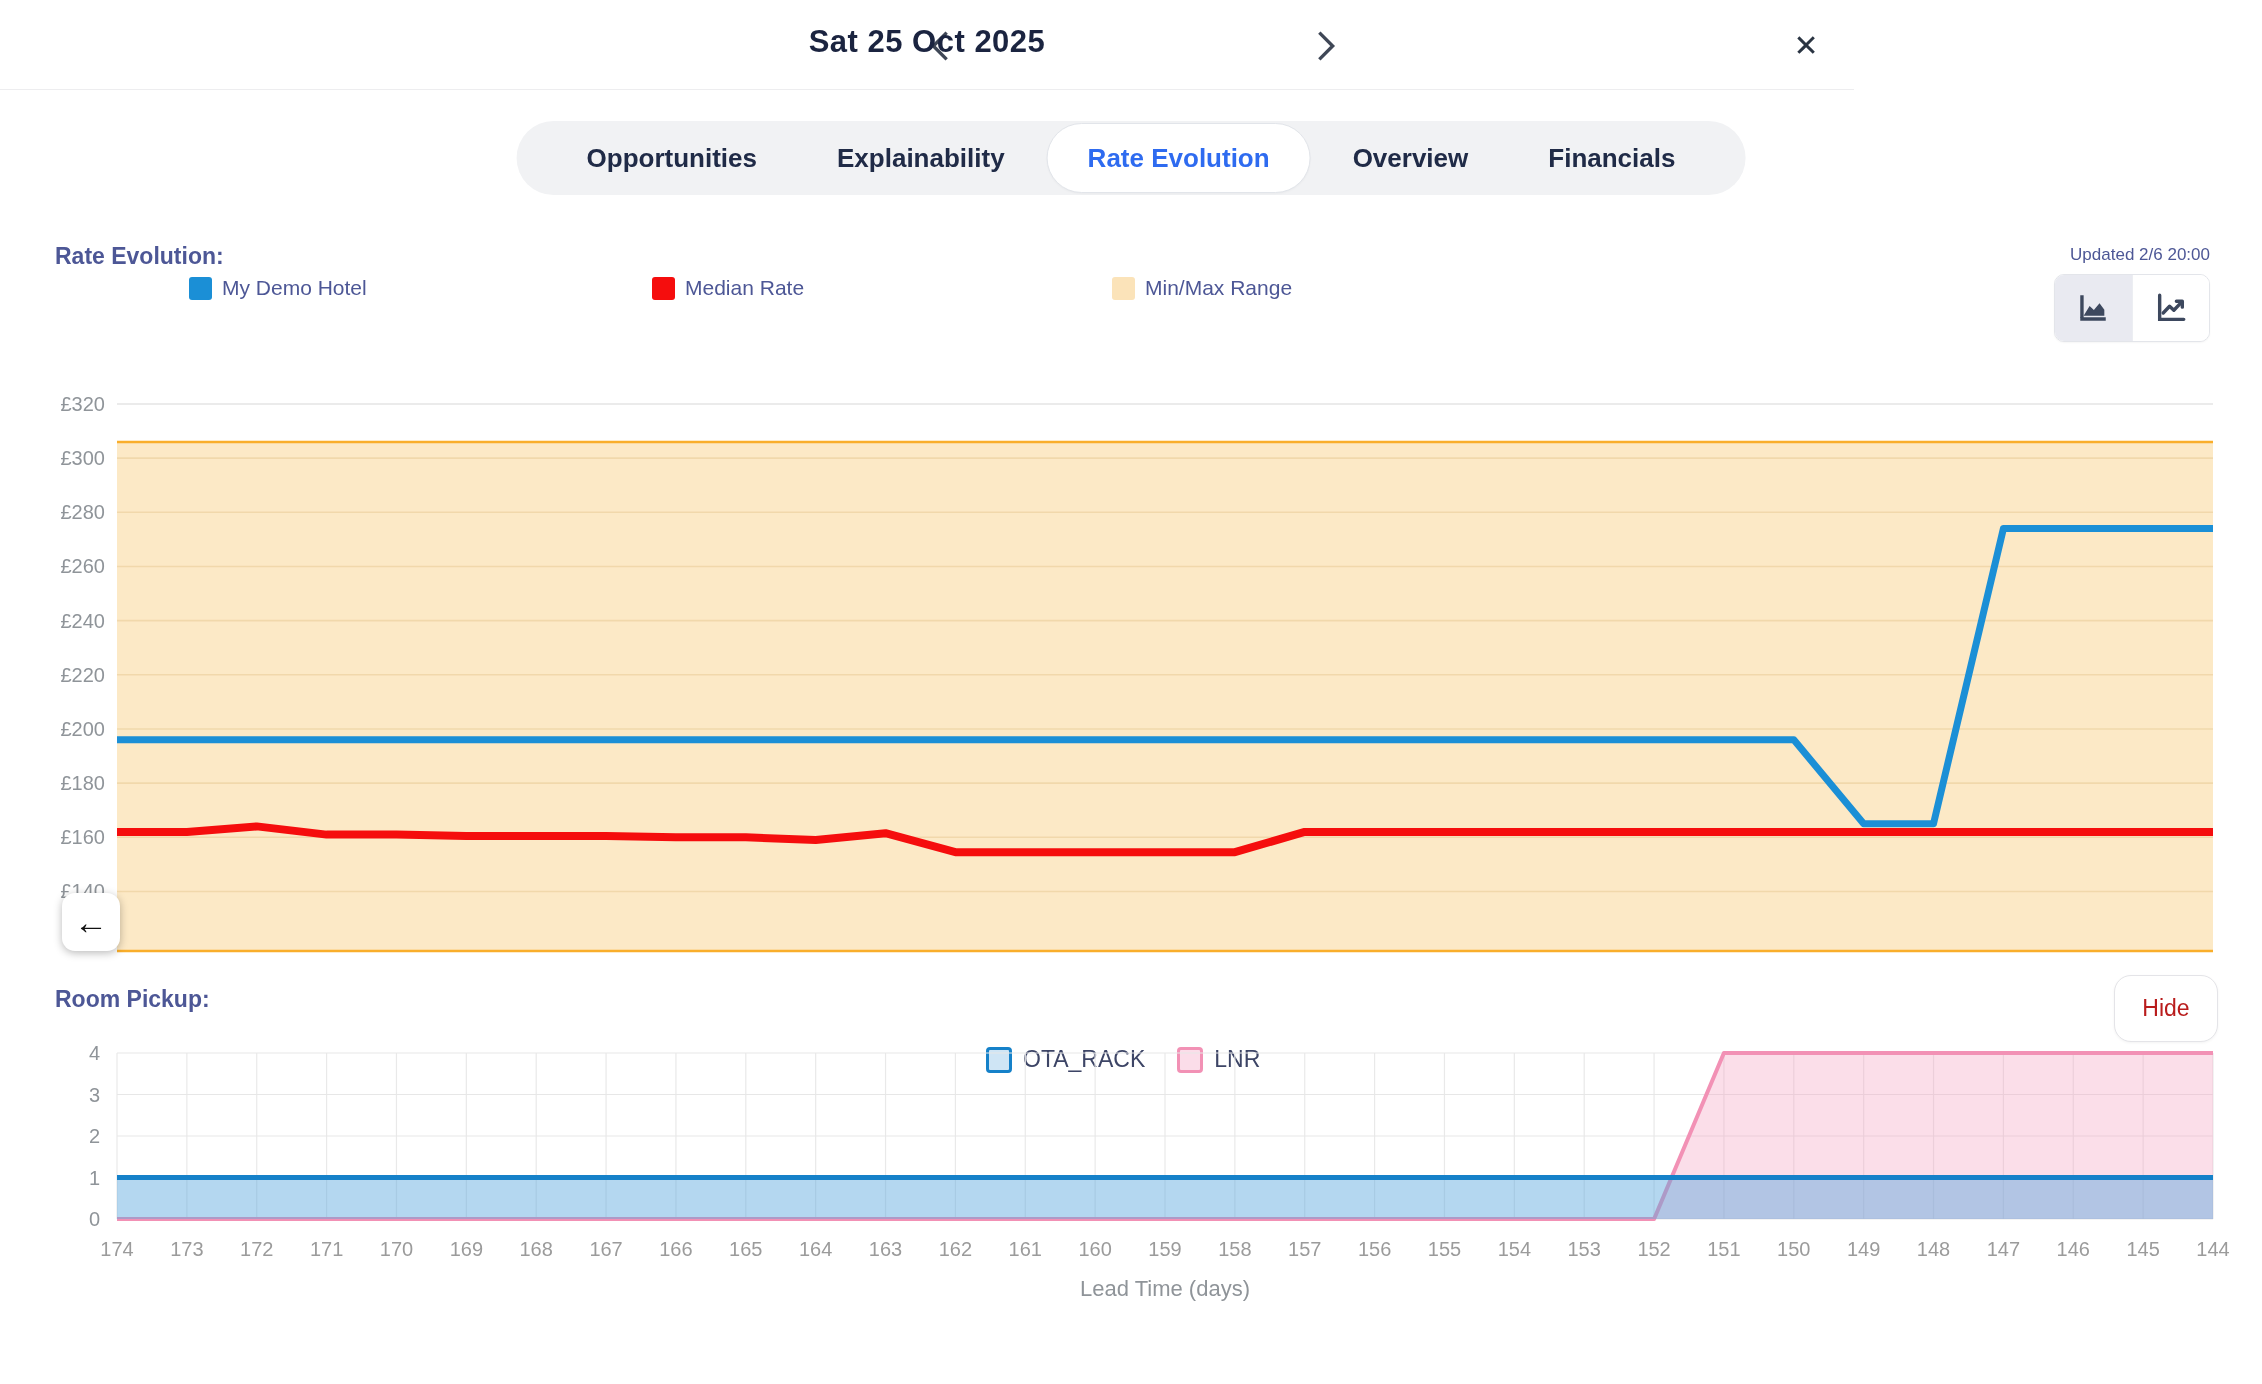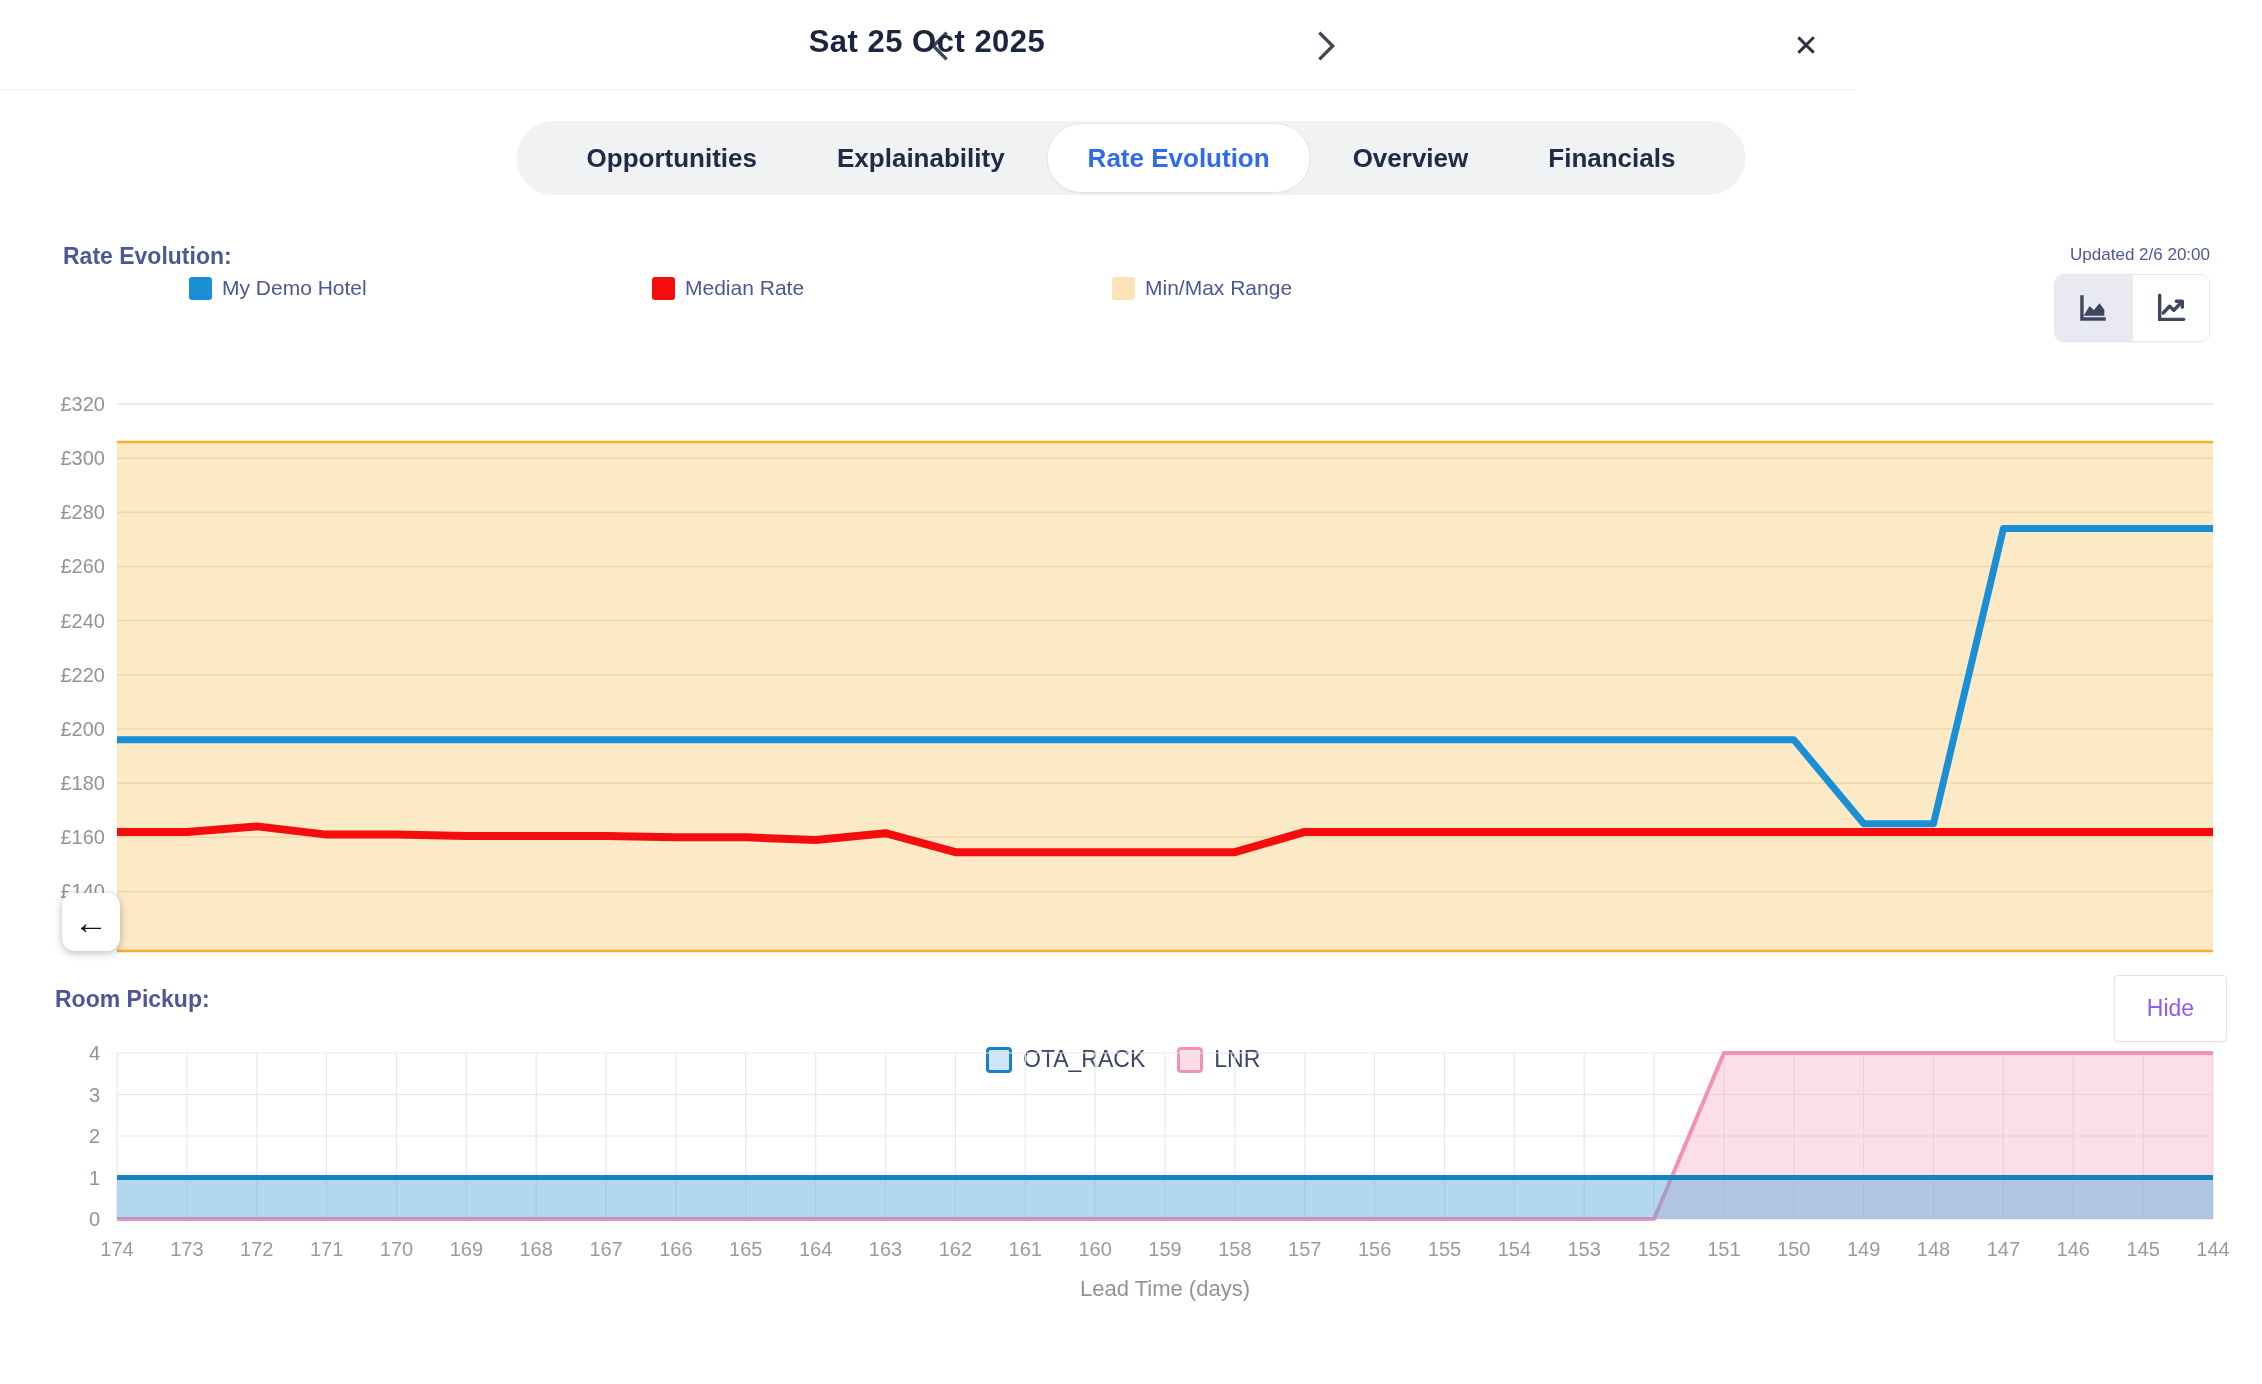--- a/index.html
+++ b/index.html
@@ -49,22 +49,22 @@
 
   
   .back-btn{position:absolute;left:62px;top:893px;width:58px;height:58px;background:#fff;border:none;
             border-radius:13px;box-shadow:0 2px 8px rgba(0,0,0,.28);cursor:pointer;
             font-size:34px;color:#111;display:flex;align-items:center;justify-content:center;padding:0;}
 
   
   .pickup-legend{position:absolute;left:986px;top:1004px;display:flex;align-items:center;gap:32px;}
   .pickup-legend .item{display:flex;align-items:center;gap:11px;font-size:23px;color:#3d4566;margin-top:42px;}
   .pickup-chip{width:26px;height:26px;border-radius:4px;box-sizing:border-box;display:inline-block;}
-  .hide-btn{position:absolute;left:2114px;top:975px;width:113px;height:67px;background:#fff;
-            border:1px solid #e4e4e8;border-radius:4px;font-family:inherit;font-size:23px;color:#8b5cf6;
+  .hide-btn{position:absolute;left:2114px;top:975px;width:104px;height:67px;background:#fff;
+            border:1px solid #e4e4e8;border-radius:17px;font-family:inherit;font-size:23px;color:#b91c1c;
             cursor:pointer;box-shadow:0 1px 3px rgba(0,0,0,.05);}
   .xaxis-title{position:absolute;left:117px;width:2096px;top:1276px;text-align:center;
                font-size:22px;color:#8f9499;}
 </style>
 </head>
 <body>
 
 <header class="topbar">
   <button class="nav-chev" style="left:920px">
     <svg width="22" height="30" viewBox="0 0 12 18" fill="none" stroke-width="2">
@@ -81,21 +81,21 @@
 </header>
 
 <nav class="tab-bar">
     <button class="tab">Opportunities</button>
     <button class="tab">Explainability</button>
     <button class="tab active">Rate Evolution</button>
     <button class="tab">Overview</button>
     <button class="tab">Financials</button>
   </nav>
 
-<div class="section-title" style="left:63px;top:243px">Rate Evolution:</div>
+<div class="section-title" style="left:55px;top:243px">Rate Evolution:</div>
 <div class="updated">Updated 2/6 20:00</div>
 <div class="legend-row">
     <div class="legend-item" style="left: 72px;">
       <span class="legend-swatch" style="background: rgb(27, 143, 214);"></span>
       <span>My Demo Hotel</span>
     </div>
     <div class="legend-item" style="left: 535px;">
       <span class="legend-swatch" style="background: rgb(245, 13, 13);"></span>
       <span>Median Rate</span>
     </div>

